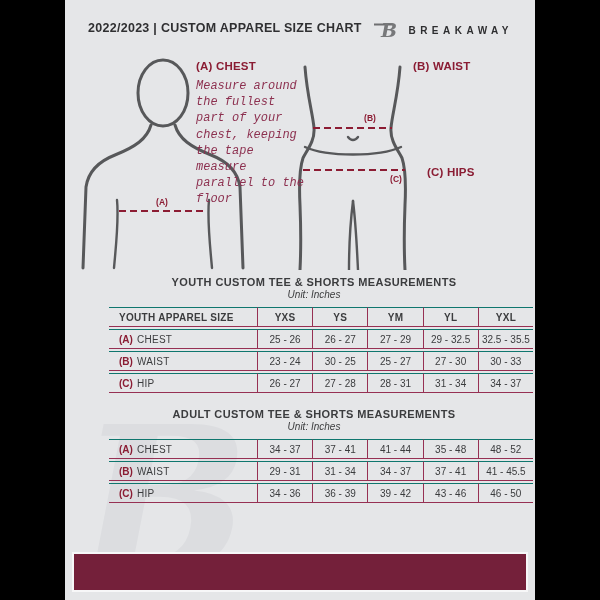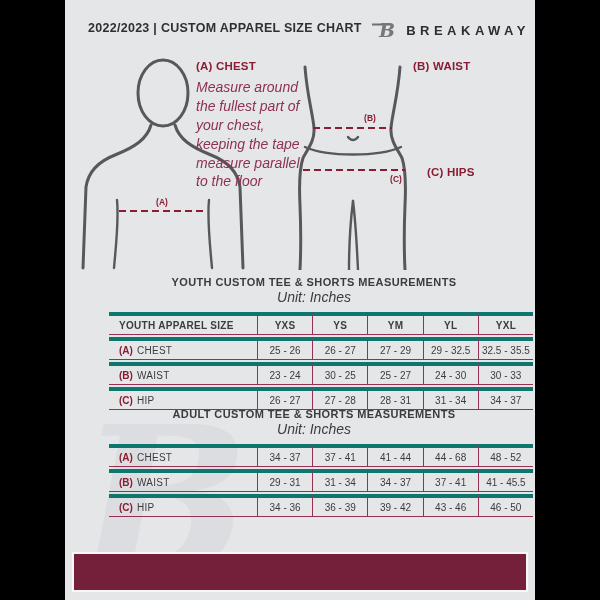--- a/index.html
+++ b/index.html
@@ -5,59 +5,59 @@
   html,body{margin:0;padding:0;}
   body{
     width:600px;height:600px;background:#000;position:relative;overflow:hidden;
     font-family:"Liberation Sans", sans-serif;
   }
   .page{
     position:absolute;left:65px;top:0;width:470px;height:600px;
     background:#e5e6e8;overflow:hidden;
   }
   
-  .hdr{position:absolute;left:0;top:0;width:470px;height:48px;padding-left:17px;}
+  .hdr{position:absolute;left:0;top:0;width:470px;height:48px;}
   .doc-title{
     position:absolute;left:23px;top:20px;
     font-size:13px;font-weight:bold;color:#2f2f31;letter-spacing:.3px;
     transform:scaleX(.96);transform-origin:left;white-space:nowrap;
   }
   .brand{position:absolute;right:22px;top:18px;display:flex;align-items:center;}
   .brand .logo{width:28px;height:24px;margin-right:8px;}
   .brand .brand-name{
-    font-size:13px;font-weight:bold;letter-spacing:4.5px;color:#2e2e30;
+    font-size:10px;font-weight:bold;letter-spacing:4.5px;color:#2e2e30;
   }
   
   .figures{position:absolute;left:0;top:55px;width:470px;height:215px;}
   .figures path,.figures ellipse{fill:none;stroke:#57585a;stroke-linecap:round;}
   .outline{stroke-width:3px;}
   .thin{stroke-width:2.4px;}
   .dash{stroke:#8c1c33 !important;stroke-width:2px;stroke-dasharray:7 4;}
   .fig-label{font-size:8.5px;font-weight:bold;fill:#8c1c33;}
   
   .guide{position:absolute;color:#8a1c33;}
   .guide h3{margin:0 0 6px 0;font-size:11.5px;font-weight:bold;color:#8a1c33;letter-spacing:.2px;}
-  .guide p{margin:0;font-size:14px;line-height:1.35;font-style:italic;color:#8d3150;}
+  .guide p{margin:0;font-size:12px;line-height:1.35;font-style:italic;color:#8d3150;font-family:Liberation Mono, monospace;}
   .guide.g-chest{left:131px;top:60px;width:113px;}
   .guide.g-waist{left:348px;top:60px;width:120px;}
   .guide.g-hips{left:348px;top:166px;width:124px;margin-left:14px;}
   
   .tbl-section{position:absolute;left:0;width:410px;text-align:center;z-index:2;padding-left:44px;}
   .tbl-section.youth{top:276px;}
   .tbl-section.adult{top:408px;}
   .tbl-title{font-size:11px;font-weight:bold;color:#3b3c3e;letter-spacing:.4px;}
-  .tbl-unit{font-size:14px;font-style:italic;color:#3b3c3e;margin-top:1px;}
+  .tbl-unit{font-size:10px;font-style:italic;color:#3b3c3e;margin-top:1px;}
   table.size-table{
     width:424px;margin:5px auto 0 auto;
     border-collapse:separate;border-spacing:0 2px;
     table-layout:fixed;
   }
   .size-table th,.size-table td{
     height:18px;padding:0;font-size:10px;color:#3b3c3e;
-    border-top:4px solid #0f766e;border-bottom:1px solid #963053;
+    border-top:1px solid #0f766e;border-bottom:1px solid #963053;
     text-align:center;vertical-align:middle;background:transparent;
   }
   .size-table th{font-weight:bold;letter-spacing:.3px;}
   .size-table .label-col{width:138px;text-align:left;padding-left:10px;}
   .size-table th:not(.label-col),.size-table td:not(.label-col){border-left:1px solid #963053;}
   .size-table .pfx{color:#8a1c33;font-weight:bold;margin-right:4px;}
   .size-table td .lbl{font-weight:normal;letter-spacing:.3px;margin-top:48px;}
   
   .watermark{
     position:absolute;left:15px;top:400px;z-index:1;
@@ -143,21 +143,21 @@
         <td>26 - 27</td>
         <td>27 - 29</td>
         <td>29 - 32.5</td>
         <td>32.5 - 35.5</td>
       </tr>
       <tr>
         <td class="label-col"><span class="pfx">(B)</span><span class="lbl">WAIST</span></td>
         <td>23 - 24</td>
         <td>30 - 25</td>
         <td>25 - 27</td>
-        <td>24 - 30</td>
+        <td>27 - 30</td>
         <td>30 - 33</td>
       </tr>
       <tr>
         <td class="label-col"><span class="pfx">(C)</span><span class="lbl">HIP</span></td>
         <td>26 - 27</td>
         <td>27 - 28</td>
         <td>28 - 31</td>
         <td>31 - 34</td>
         <td>34 - 37</td>
       </tr>
@@ -168,21 +168,21 @@
   <div class="tbl-section adult">
     <div class="tbl-title">ADULT CUSTOM TEE &amp; SHORTS MEASUREMENTS</div>
     <div class="tbl-unit">Unit: Inches</div>
     <table class="size-table">
       <tbody>
       <tr>
         <td class="label-col"><span class="pfx">(A)</span><span class="lbl">CHEST</span></td>
         <td>34 - 37</td>
         <td>37 - 41</td>
         <td>41 - 44</td>
-        <td>44 - 68</td>
+        <td>35 - 48</td>
         <td>48 - 52</td>
       </tr>
       <tr>
         <td class="label-col"><span class="pfx">(B)</span><span class="lbl">WAIST</span></td>
         <td>29 - 31</td>
         <td>31 - 34</td>
         <td>34 - 37</td>
         <td>37 - 41</td>
         <td>41 - 45.5</td>
       </tr>

